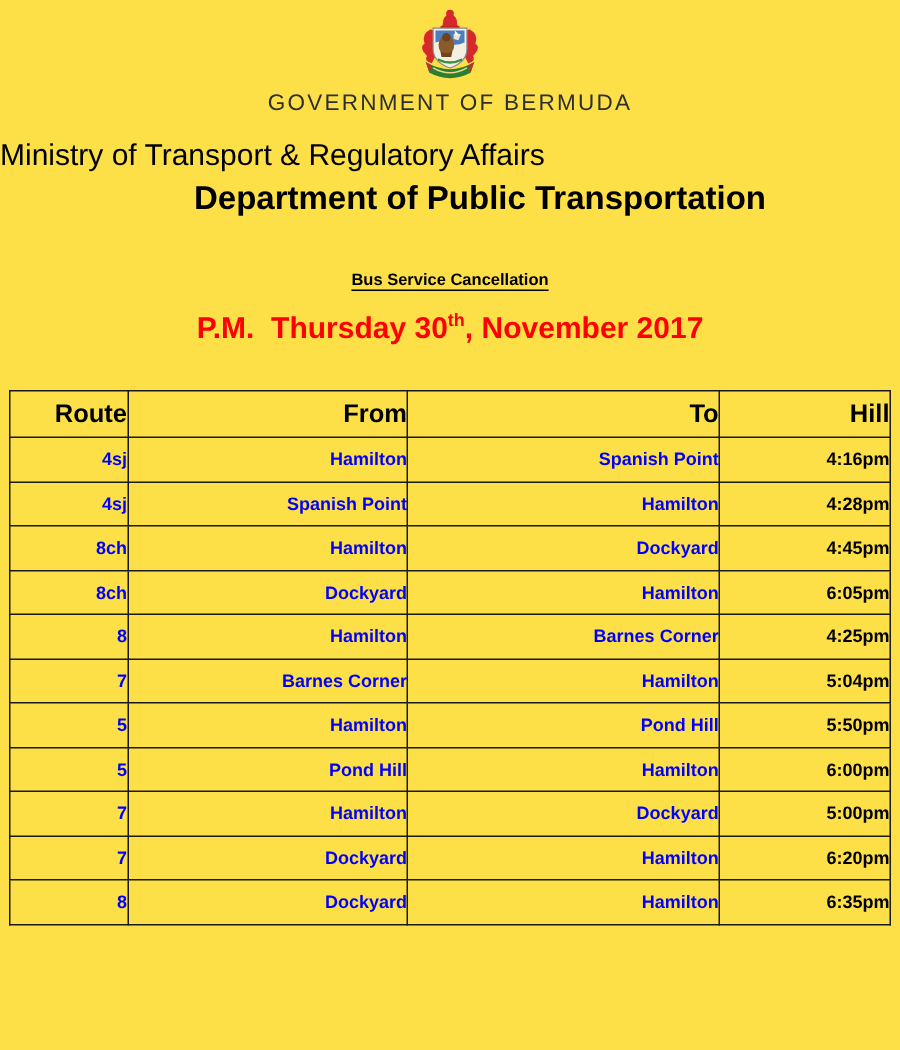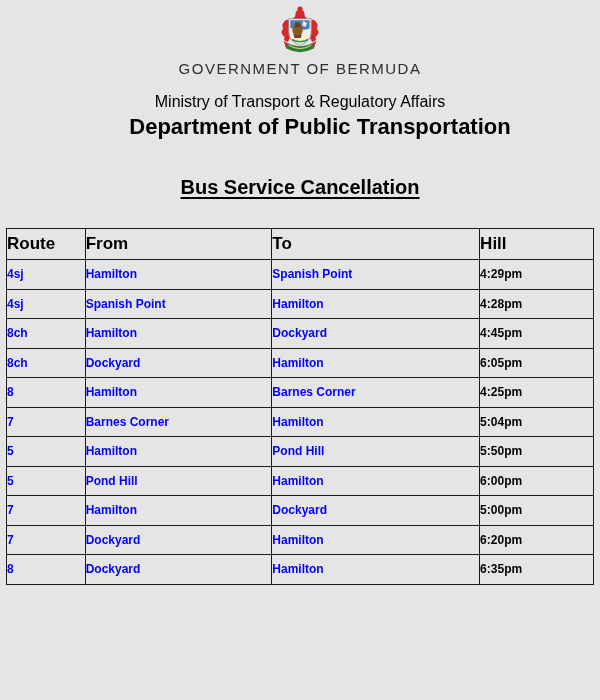--- a/index.html
+++ b/index.html
@@ -5,56 +5,56 @@
   html, body {
     margin: 0;
     padding: 0;
     background: #ffffff;
     font-family: "Liberation Sans", sans-serif;
   }
   .page {
     position: relative;
     width: 600px;
     height: 700px;
-    background: #e5e5e5;
+    background: #fde047;
     overflow: hidden;
   }
   .masthead {
     text-align: center;
     padding-top: 5px;
   }
   .logo {
     display: block;
     margin: 0 auto;
   }
   .org-name {
     margin-top: 5px;
     font-size: 15px;
     letter-spacing: 1.5px;
     color: #2e2e2e;
     font-weight: 400;
   }
   .ministry {
     margin-top: 16px;
-    font-size: 16px;
-    color: #000000;
-    text-align: center;
+    font-size: 20px;
+    color: #000000;
+    text-align: left;
   }
   .department {
     margin-top: 3px;
     font-size: 22px;
     font-weight: bold;
     color: #000000;
     text-align: center;
     padding-left: 40px;
   }
   .notice-title {
     margin-top: 36px;
     text-align: center;
-    font-size: 20px;
+    font-size: 11px;
     font-weight: bold;
     color: #000000;
   }
   .notice-title span {
     text-decoration: underline;
     text-underline-offset: 3px;
   }
   .notice-date {
     margin-top: 15px;
     text-align: center;
@@ -70,21 +70,21 @@
   }
   table.cancellations {
     width: 588px;
     margin: 29px auto 0 auto;
     border-collapse: collapse;
     table-layout: fixed;
   }
   table.cancellations th,
   table.cancellations td {
     border: 1.5px solid #1a1a1a;
-    text-align: left;
+    text-align: right;
     vertical-align: middle;
     padding: 0;
   }
   table.cancellations th {
     height: 30px;
     font-size: 17px;
     font-weight: bold;
     color: #000000;
   }
   table.cancellations td {
@@ -132,20 +132,23 @@
     <div class="org-name">GOVERNMENT OF BERMUDA</div>
   </div>
 
   <div class="ministry">Ministry of Transport &amp; Regulatory Affairs</div>
   <div class="department">Department of Public Transportation</div>
 
   <div class="notice-title">
     <span>Bus Service Cancellation</span>
   </div>
 
+  <div class="notice-date">
+    <span>P.M.  Thursday 30</span><sup>th</sup><span>, November 2017</span>
+  </div>
 
   <table class="cancellations">
     <colgroup>
       <col style="width:13.4%">
       <col style="width:31.8%">
       <col style="width:35.4%">
       <col style="width:19.4%">
     </colgroup>
     <thead>
       <tr>
@@ -153,21 +156,21 @@
         <th>From</th>
         <th>To</th>
         <th>Hill</th>
       </tr>
     </thead>
     <tbody id="table-body">
         <tr>
           <td class="loc">4sj</td>
           <td class="loc">Hamilton</td>
           <td class="loc">Spanish Point</td>
-          <td class="time">4:29pm</td>
+          <td class="time">4:16pm</td>
         </tr>
         <tr>
           <td class="loc">4sj</td>
           <td class="loc">Spanish Point</td>
           <td class="loc">Hamilton</td>
           <td class="time">4:28pm</td>
         </tr>
         <tr>
           <td class="loc">8ch</td>
           <td class="loc">Hamilton</td>

